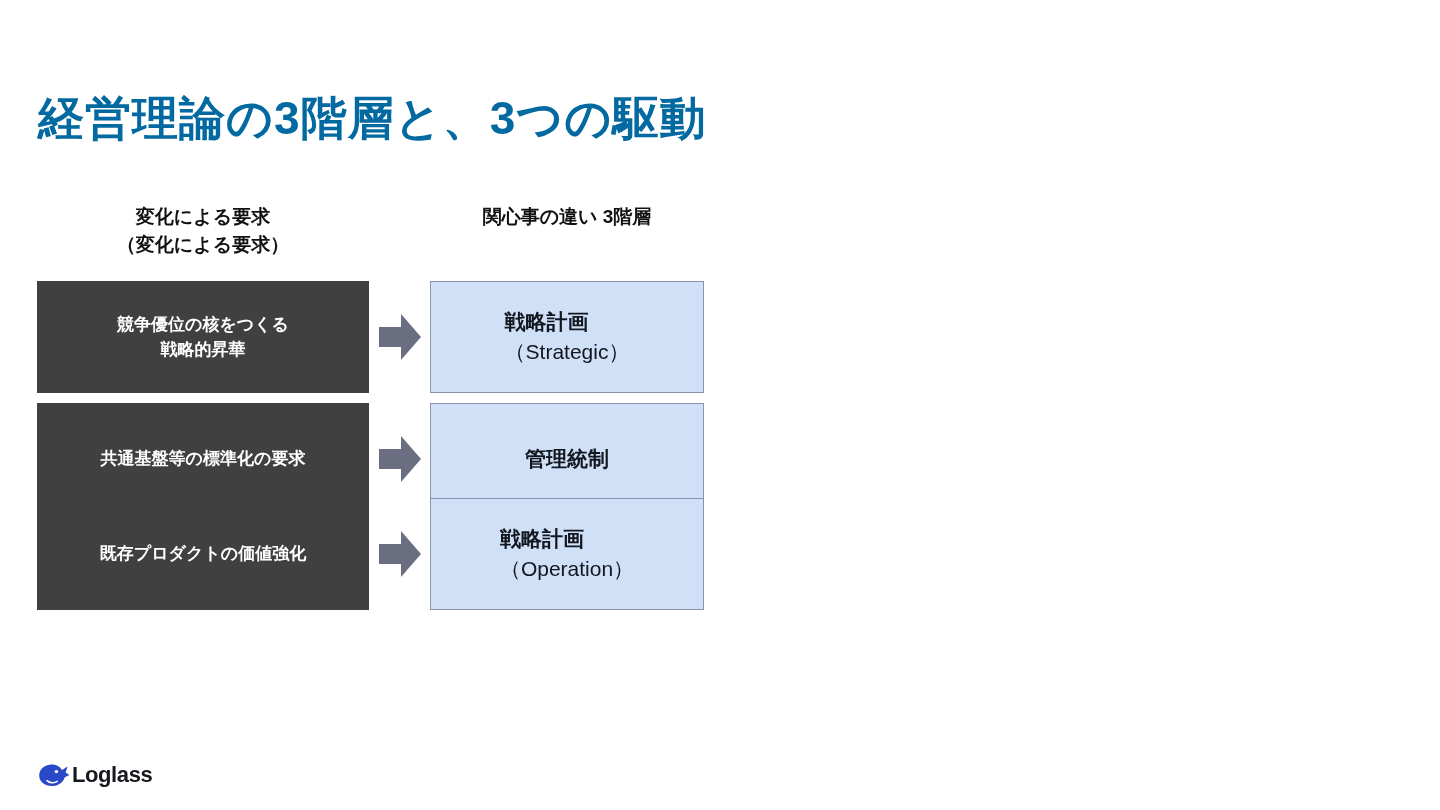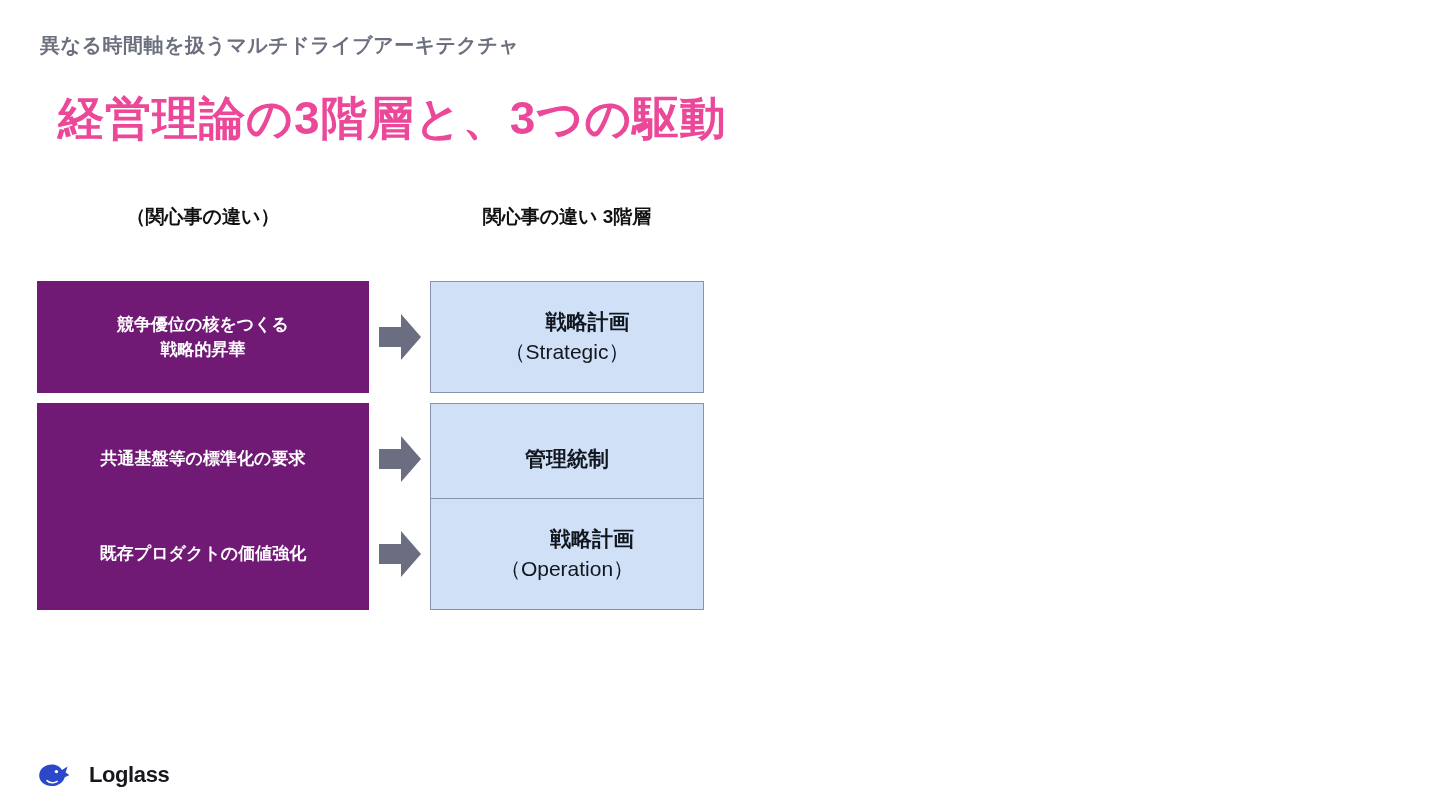--- a/index.html
+++ b/index.html
@@ -30,24 +30,23 @@
     color: #6b6f7e;
     letter-spacing: 0.5px;
     white-space: nowrap;
   }
   .slide-title {
     position: absolute;
     left: 38px;
     top: 88px;
     font-size: 46px;
     font-weight: 700;
-    color: #ec4899;
+    color: #0369a1;
     letter-spacing: 1px;
     white-space: nowrap;
-    margin-left: 20px;
   }
 
   
   .col-head {
     position: absolute;
     font-size: 19px;
     font-weight: 700;
     color: #111111;
     text-align: center;
     line-height: 1.45;
@@ -73,21 +72,21 @@
   .row.r0 { top: 281px; }
   .row.r1 { top: 403px; }
   .row.r2 { top: 498px; }
 
   .gray-box {
     position: absolute;
     left: 37px;
     top: 0;
     width: 332px;
     height: 112px;
-    background: #701a75;
+    background: #404040;
     display: flex;
     align-items: center;
     justify-content: center;
     text-align: center;
     color: #ffffff;
     font-size: 17px;
     font-weight: 700;
     line-height: 1.5;
     box-sizing: border-box;
     padding: 0 10px;
@@ -107,21 +106,21 @@
     left: 430px;
     top: 0;
     width: 274px;
     height: 112px;
     background: #cfe0f7;
     border: 1.6px solid #8a93ad;
     box-sizing: border-box;
     display: flex;
     align-items: center;
     justify-content: center;
-    text-align: right;
+    text-align: left;
     color: #12161f;
     font-size: 21px;
     font-weight: 500;
     line-height: 1.42;
   }
   .blue-box .jp { font-weight: 700; }
 
   
   .callout {
     position: absolute;
@@ -151,40 +150,40 @@
     line-height: 1.42;
   }
 
   
   .logo {
     position: absolute;
     left: 36px;
     top: 761px;
     display: flex;
     align-items: center;
-    gap: 19px;
+    gap: 2px;
   }
   .logo-mark { width: 34px; height: 28px; display: block; }
   .logo-text {
     font-size: 22px;
     font-weight: 700;
     color: #16181d;
     letter-spacing: -0.4px;
   }
 </style>
 </head>
 <body>
 
 <div class="slide">
 
-  <div class="eyebrow">異なる時間軸を扱うマルチドライブアーキテクチャ</div>
   <div class="slide-title">経営理論の3階層と、3つの駆動</div>
 
   <div class="col-head left">
-    <div>（関心事の違い）</div>
+    <div>変化による要求</div>
+    <div>（変化による要求）</div>
   </div>
   <div class="col-head right">
     <div>関心事の違い 3階層</div>
   </div>
 
   <div class="row r0">
     <div class="gray-box">
       <div>
         <div>競争優位の核をつくる</div>
         <div>戦略的昇華</div>

